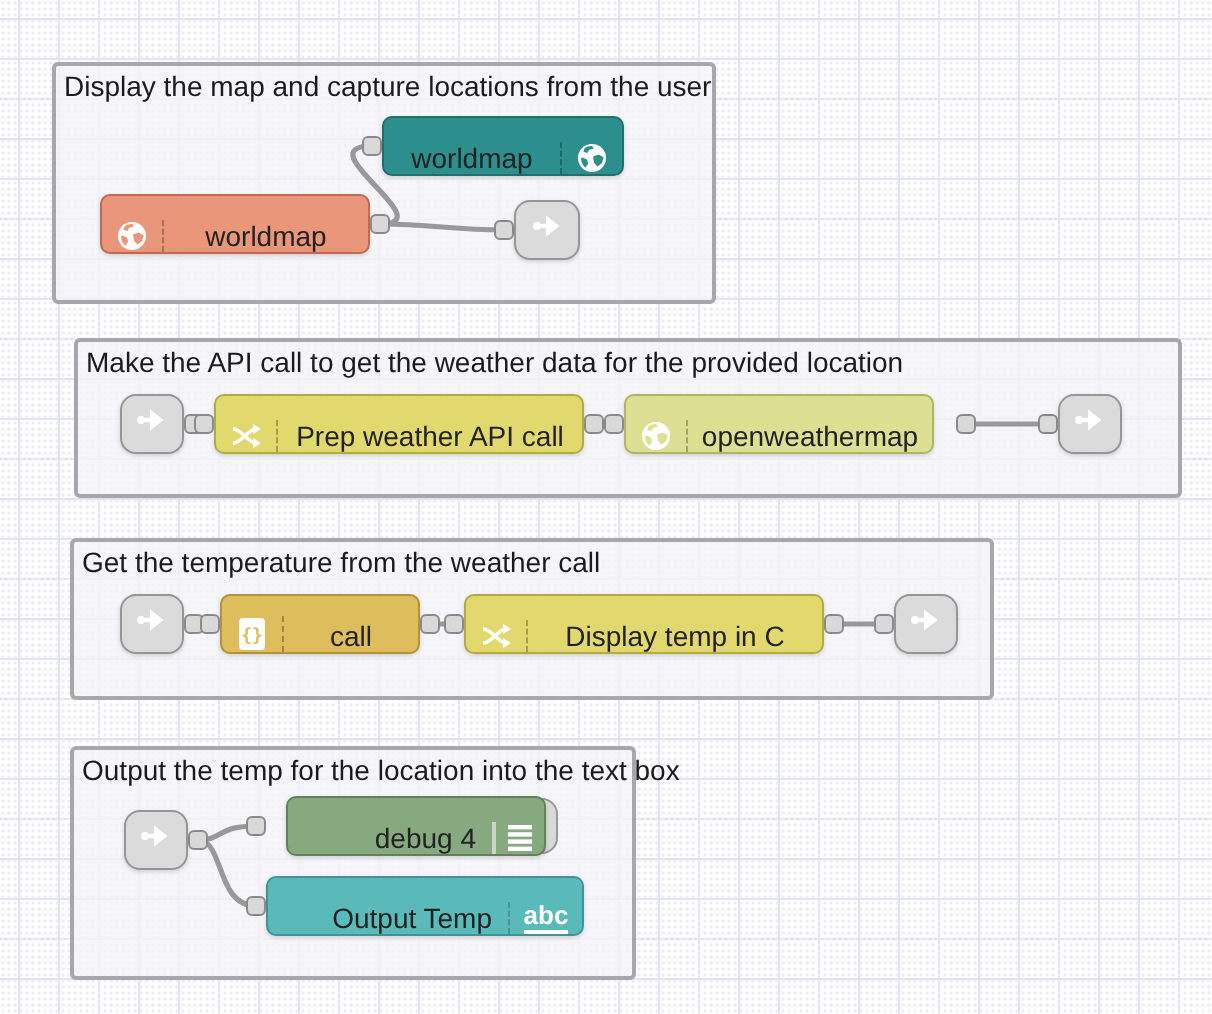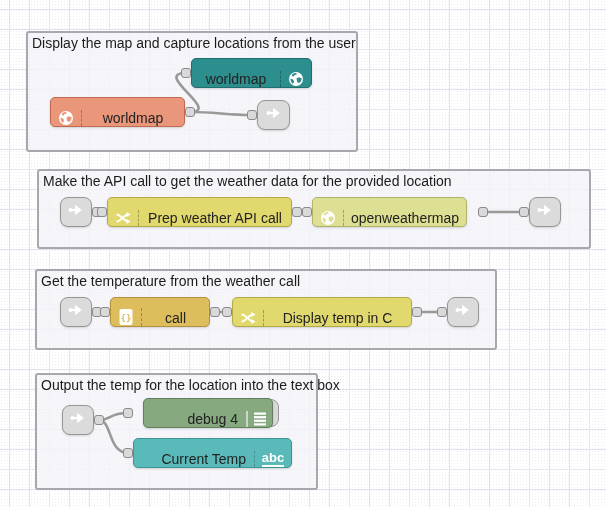--- a/index.html
+++ b/index.html
@@ -235,21 +235,21 @@
       <svg width="14" height="16" viewBox="0 0 14 16">
           <rect x="1" y="1.5" width="12" height="2.2" fill="#fff"></rect>
           <rect x="1" y="5.1" width="12" height="2.2" fill="#fff"></rect>
           <rect x="1" y="8.7" width="12" height="2.2" fill="#fff"></rect>
           <rect x="1" y="12.3" width="12" height="2.2" fill="#fff"></rect>
         </svg>
     </span>
   </div>
 
   <div class="node n-ct" style="left:133px;top:438px;width:159px;">
-    <span class="lbl right-al">Current Temp</span>
+    <span class="lbl right-al">Output Temp</span>
     <span class="icon-box abc-box">
       <span class="abc">abc</span>
     </span>
   </div>
 
   <span class="port" style="left:181px;top:68px;"></span>
   <span class="port" style="left:185px;top:107px;"></span>
   <span class="port" style="left:247px;top:110px;"></span>
   <span class="port" style="left:92px;top:207px;"></span>
   <span class="port" style="left:97px;top:207px;"></span>

